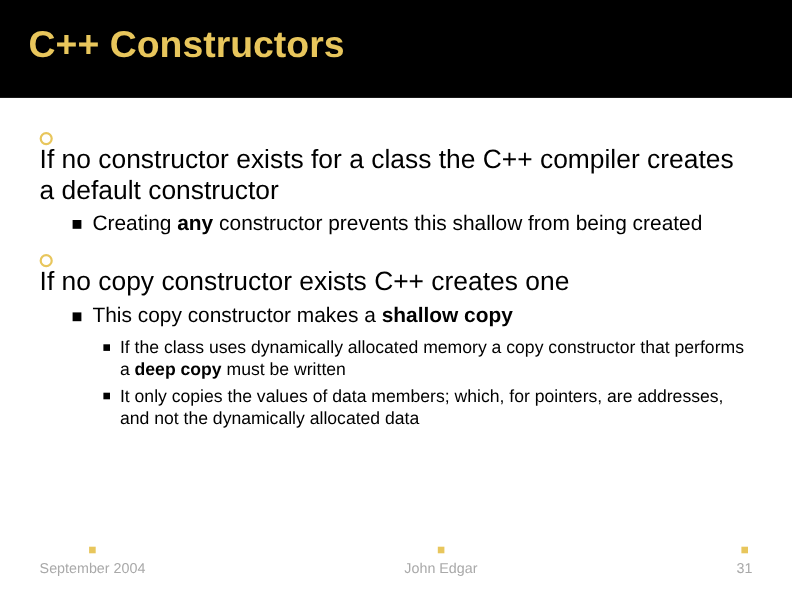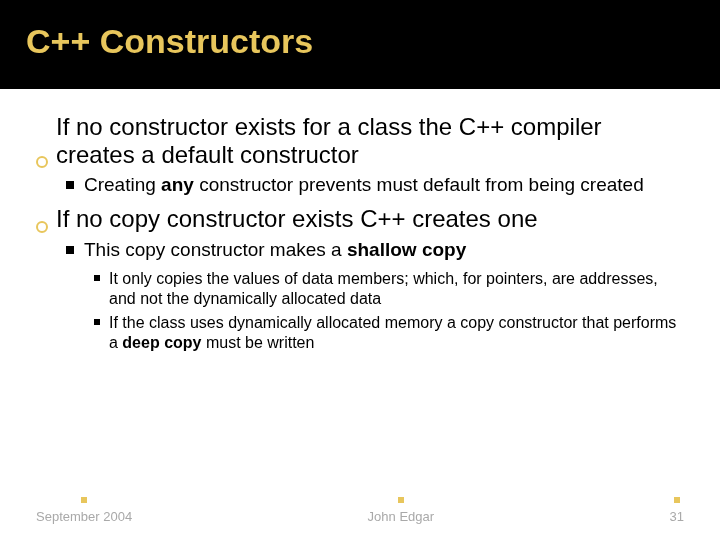--- a/index.html
+++ b/index.html
@@ -1,20 +1,20 @@
 <!DOCTYPE html>
 <html><head>
 <meta charset="utf-8">
 <style>
   * { margin: 0; padding: 0; box-sizing: border-box; }
   html, body { width: 720px; height: 540px; font-family: Arial, Helvetica, sans-serif; background: #fff; overflow: hidden; }
   .slide { width: 720px; height: 540px; position: relative; background: #fff; }
   .title-band { background: #000; color: #e8c65c; padding: 22px 26px 28px 26px; font-size: 34px; font-weight: bold; }
   .content { padding: 18px 36px 0 36px; color: #000; }
-  .lvl1 { display: flex; align-items: flex-end; margin-bottom: 6px; margin-top: 6px; }
+  .lvl1 { display: flex; align-items: flex-start; margin-bottom: 6px; margin-top: 6px; flex-direction: column; }
   .lvl1 .marker { border: 2px solid #e8c65c; width: 12px; height: 12px; border-radius: 50%; margin-top: 7px; margin-right: 8px; flex: 0 0 auto; }
   .lvl1 .text { font-size: 24px; line-height: 1.15; }
   .lvl2 { display: flex; align-items: flex-start; margin: 4px 0 8px 30px; }
   .lvl2 .marker { width: 8px; height: 8px; background: #000; margin-top: 7px; margin-right: 10px; flex: 0 0 auto; }
   .lvl2 .text { font-size: 19px; line-height: 1.2; }
   .lvl3 { display: flex; align-items: flex-start; margin: 4px 0 4px 58px; }
   .lvl3 .marker { width: 6px; height: 6px; background: #000; margin-top: 6px; margin-right: 9px; flex: 0 0 auto; }
   .lvl3 .text { font-size: 16px; line-height: 1.25; }
   b { font-weight: bold; text-align: right; }
   .footer { position: absolute; bottom: 16px; left: 0; right: 0; padding: 0 36px; display: flex; justify-content: space-between; align-items: center; font-size: 13px; color: #a9a9a9; }
@@ -30,46 +30,46 @@
   <div class="content">
 
     <div class="lvl1">
       <span class="marker"></span>
       <span class="text">If no constructor exists for a class the C++ compiler creates a default constructor</span>
     </div>
 
     <div class="lvl2">
       <span class="marker"></span>
       <span class="text">
-        <span>Creating </span><b>any</b><span> constructor prevents must default from being created</span>
+        <span>Creating </span><b>any</b><span> constructor prevents this shallow from being created</span>
       </span>
     </div>
 
     <div class="lvl1">
       <span class="marker"></span>
       <span class="text">If no copy constructor exists C++ creates one</span>
     </div>
 
     <div class="lvl2">
       <span class="marker"></span>
       <span class="text">
         <span>This copy constructor makes a </span><b>shallow copy</b>
       </span>
     </div>
 
     <div class="lvl3">
       <span class="marker"></span>
-      <span class="text">It only copies the values of data members; which, for pointers, are addresses, and not the dynamically allocated data</span>
+      <span class="text">
+        <span>If the class uses dynamically allocated memory a copy constructor that performs a </span><b>deep copy</b><span> must be written</span>
+      </span>
     </div>
 
     <div class="lvl3">
       <span class="marker"></span>
-      <span class="text">
-        <span>If the class uses dynamically allocated memory a copy constructor that performs a </span><b>deep copy</b><span> must be written</span>
-      </span>
+      <span class="text">It only copies the values of data members; which, for pointers, are addresses, and not the dynamically allocated data</span>
     </div>
 
   </div>
 
   <div class="footer">
     <div class="item">
       <span class="sq"></span>
       <span>September 2004</span>
     </div>
     <div class="item">

